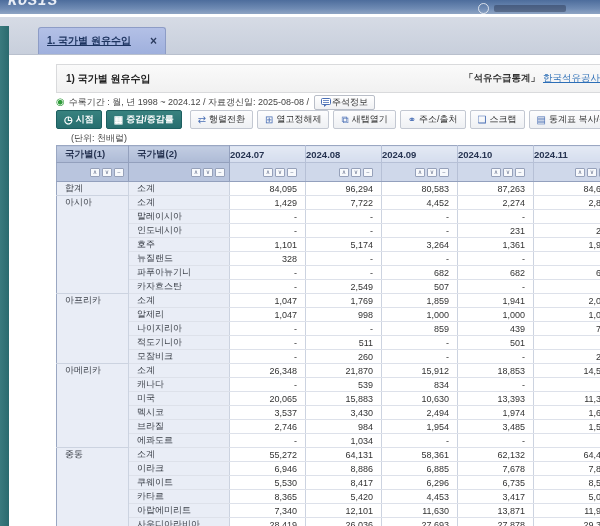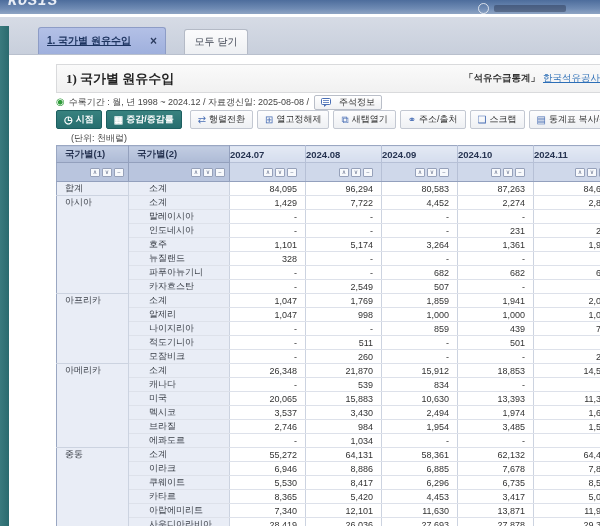--- a/index.html
+++ b/index.html
@@ -32,31 +32,31 @@
   
   .strip { position:absolute; left:0; top:26px; width:9px; height:500px;
     background:linear-gradient(90deg,#3a7a7e,#2a6a6e); }
 
   
   .panel { position:absolute; left:12px; top:55px; width:588px; height:471px; background:#fff; }
 
   
   .titlebar { position:absolute; left:56px; top:64px; width:704px; height:29px;
     background:linear-gradient(#fafafa,#f1f1f1); border:1px solid #d9dadc; display:flex; align-items:center; }
-  .title { font-size:13px; font-weight:bold; color:#222; padding-left:9px;font-family:Liberation Serif, serif; }
+  .title { font-size:10px; font-weight:bold; color:#222; padding-left:9px; }
   .src { position:absolute; left:407px; top:0; height:100%; display:flex; align-items:center;
     white-space:nowrap; font-size:9.5px; color:#333; }
   .src .stat { font-weight:bold; }
   .src a { color:#2d6fb7; text-decoration:underline; margin:0 3px; }
 
   
   .infoline { position:absolute; left:56px; top:94px; height:16px; display:flex;
     align-items:center; font-size:9px; color:#444; white-space:nowrap; }
   .dot { color:#2f9b3a; font-size:10px; margin-right:4px; line-height:10px; }
-  .notebtn { display:inline-flex; align-items:center; gap:8px; height:15px; margin-left:5px;
+  .notebtn { display:inline-flex; align-items:center; gap:1px; height:15px; margin-left:5px;
     padding:0 6px; background:linear-gradient(#fff,#f0f1f3); border:1px solid #b9bec8;
     border-radius:2px; font-size:9px; color:#333; cursor:pointer; }
 
   
   .toolbar { position:absolute; left:56px; top:110px; width:541px; height:19px; display:flex; gap:4px; }
   .btn { display:inline-flex; align-items:center; gap:3px; height:19px; padding:0 7px;
     border-radius:2px; font-size:9px; white-space:nowrap; cursor:pointer; }
   .btn.primary { background:linear-gradient(#38827f,#276e6f); border:1px solid #1d5f60;
     color:#fff; font-weight:bold; }
   .btn.plain { background:linear-gradient(#fdfdfe,#eef0f3); border:1px solid #c3c8d2; color:#333; }
@@ -81,40 +81,37 @@
   .srow td { height:16px; border-bottom:1px solid #93a0bd; }
   .slab { background:#b9c5de; border-right:1px solid #93a0bd; text-align:right; padding-right:4px; }
   .smon { background:#cfd8ea; border-right:1px solid #b6c0d6; text-align:right; padding-right:8px; }
   .sbtn { display:inline-block; width:10px; height:9px; margin-left:2px; background:#f7f9fc;
     border:1px solid #96a1ba; border-radius:1px; font-size:6px; line-height:7px; text-align:center;
     color:#6a7590; vertical-align:middle; cursor:pointer; }
   tbody td { height:12px; font-size:9px; color:#333; border-right:1px solid #ccd3e0;
     border-bottom:1px solid #dde1ea; }
   td.g { background:#e9edf6; vertical-align:top; text-align:left; padding:0 0 0 8px;
     border-bottom:1px solid #ccd3e0; color:#3a3f47; }
-  td.c { background:#e9edf6; text-align:left; padding-left:20px; color:#3a3f47; }
+  td.c { background:#e9edf6; text-align:left; padding-left:8px; color:#3a3f47; }
   td.n { background:#fff; text-align:right; padding-right:8px; }
   td.n.last { padding-right:16px; }
 </style>
 </head>
 <body>
 
 <div class="topbar">
   <span class="logo">KOSIS</span>
   <span class="hw-circle"></span>
   <span class="hw-pill"></span>
 </div>
 
 <div class="tabbar">
   <div class="tab active">
     <span class="lbl">1. 국가별 원유수입</span>
     <span class="x">×</span>
-  </div>
-  <div class="tab plain">
-    <span>모두 닫기</span>
   </div>
 </div>
 
 <div class="strip"></div>
 
 <div class="panel"></div>
 
 <div class="titlebar">
   <span class="title">1) 국가별 원유수입</span>
   <span class="src">

